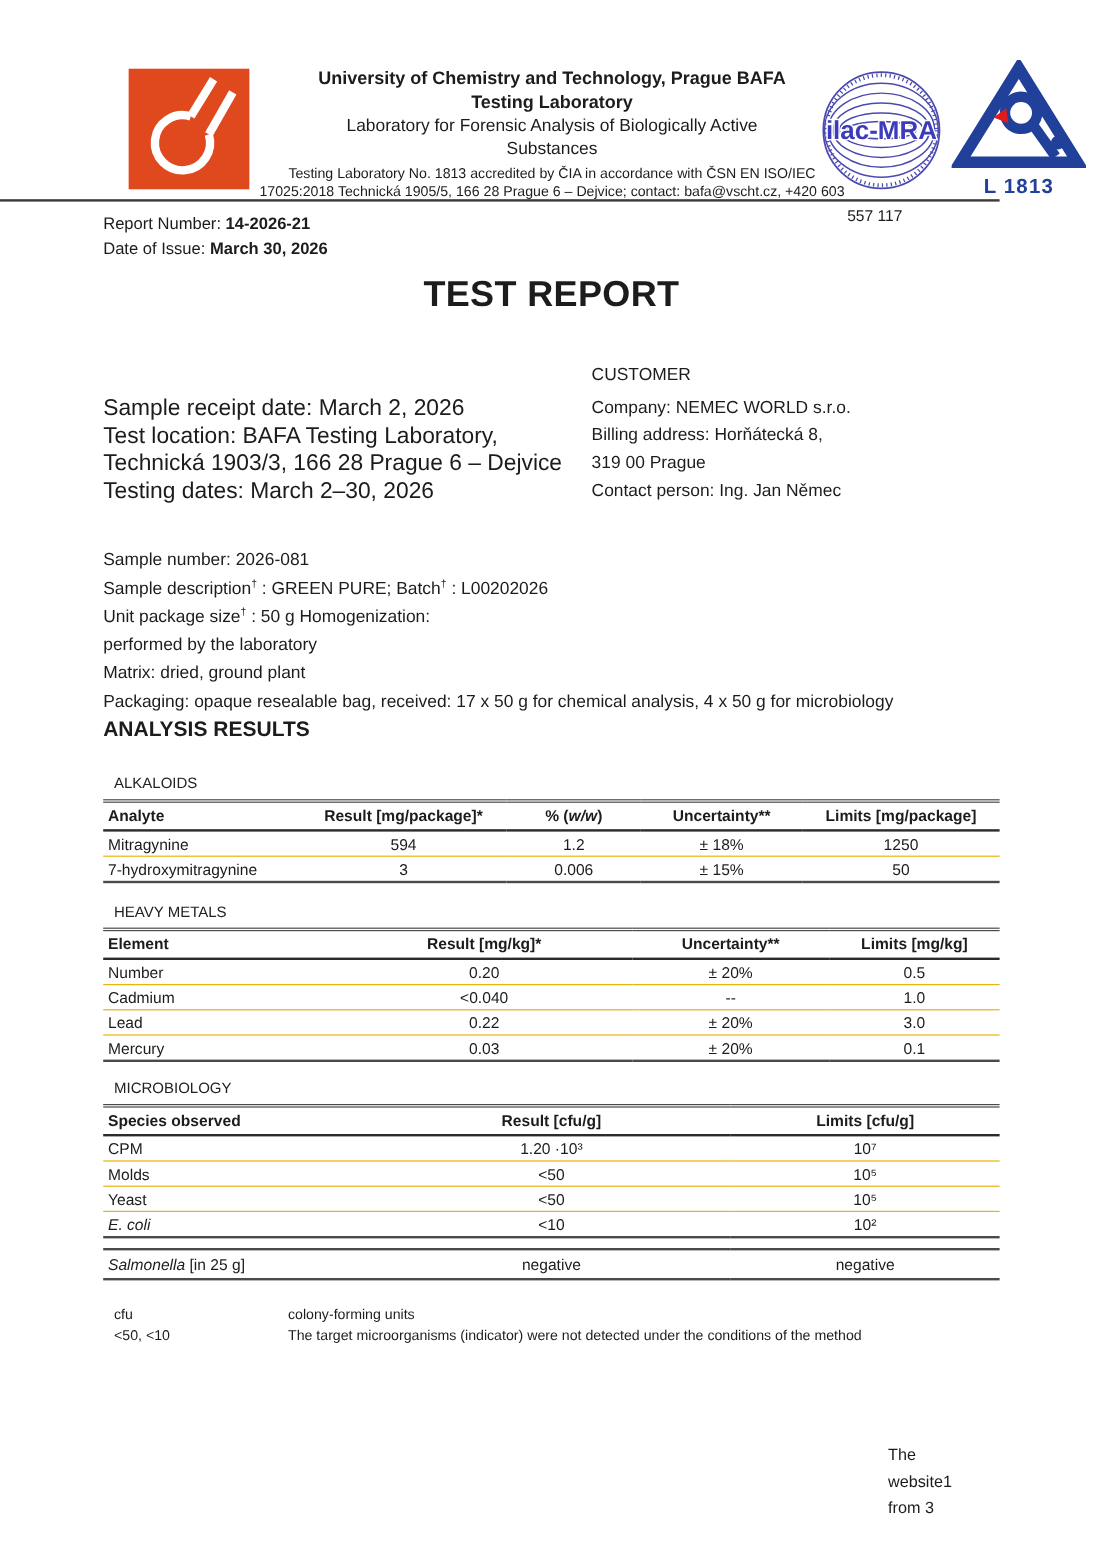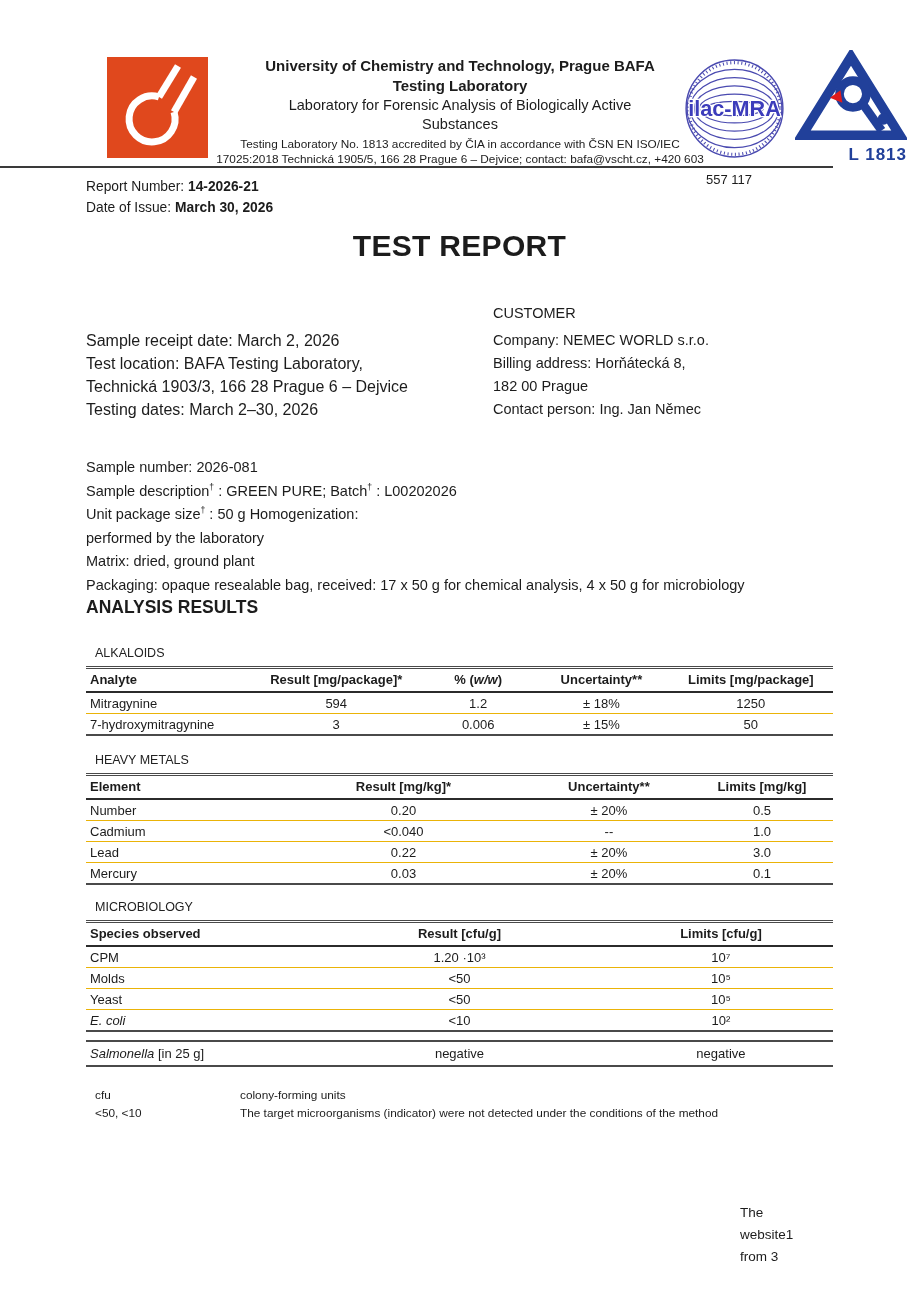--- a/index.html
+++ b/index.html
@@ -13,31 +13,31 @@
   
   .uct-logo { position:absolute; left:107px; top:57px; width:101px; height:101px; }
   .head-center { position:absolute; left:168px; top:56px; width:584px; text-align:center; }
   .org-lines .line  { font-weight:bold; font-size:15px; line-height:20px; }
   .lab-lines .line  { font-size:14.5px; line-height:19px; }
   .accr-lines       { margin-top:3px; }
   .accr-lines .line { font-size:11.8px; line-height:15px; }
   .phone-cont { position:absolute; left:168px; top:172px; width:584px; text-align:right; font-size:13px; }
   .head-rule { position:absolute; left:0; top:166px; width:833px; border-top:2px solid #3a3a3a; }
   .ilac-logo { position:absolute; left:683px; top:57px; width:103px; height:103px; }
-  .cia-logo  { position:absolute; left:791px; top:50px; width:116px; text-align:right; }
+  .cia-logo  { position:absolute; left:791px; top:50px; width:116px; text-align:center; }
   .cia-label { color:#21409a; font-weight:bold; font-size:17px; margin-top:1px; letter-spacing:1px; }
 
   .report-meta { position:absolute; left:86px; top:176px; font-size:13.8px; line-height:21px; }
 
   .title { position:absolute; left:0; top:229px; width:919px; text-align:center;
            font-size:30px; font-weight:bold; letter-spacing:0.3px; }
 
   
   .customer-head { position:absolute; left:493px; top:305px; font-size:14.5px; }
-  .info-left  { position:absolute; left:86px;  top:329px; width:390px; font-size:16px; line-height:23px; }
+  .info-left  { position:absolute; left:86px;  top:329px; width:390px; font-size:19px; line-height:23px; }
   .info-right { position:absolute; left:493px; top:329px; width:360px; font-size:14.5px; line-height:23px; }
 
   .sample { position:absolute; left:86px; top:456px; width:770px; font-size:14.5px; line-height:23.5px; }
 
   .analysis-heading { position:absolute; left:86px; top:597px; font-size:17.5px; font-weight:bold; }
 
   .tbl-label { position:absolute; left:95px; font-size:12.5px; color:#222; }
   #lbl-alk   { top:646px; }
   #lbl-hm    { top:753px; }
   #lbl-micro { top:900px; }
@@ -128,21 +128,21 @@
   <div class="customer-head">CUSTOMER</div>
   <div class="info-left">
       <div class="line">Sample receipt date: March 2, 2026</div>
       <div class="line">Test location: BAFA Testing Laboratory,</div>
       <div class="line">Technická 1903/3, 166 28 Prague 6 – Dejvice</div>
       <div class="line">Testing dates: March 2–30, 2026</div>
     </div>
   <div class="info-right">
       <div class="line">Company: NEMEC WORLD s.r.o.</div>
       <div class="line">Billing address: Horňátecká 8,</div>
-      <div class="line">182 00 Prague</div>
+      <div class="line">319 00 Prague</div>
       <div class="line">Contact person: Ing. Jan Němec</div>
     </div>
 
   <div class="sample">
       <div class="line">Sample number: 2026-081</div>
       <div class="line">Sample description<sup>†</sup> : GREEN PURE; Batch<sup>†</sup> : L00202026</div>
       <div class="line">Unit package size<sup>†</sup> : 50 g Homogenization:</div>
       <div class="line">performed by the laboratory</div>
       <div class="line">Matrix: dried, ground plant</div>
       <div class="line">Packaging: opaque resealable bag, received: 17 x 50 g for chemical analysis, 4 x 50 g for microbiology</div>

